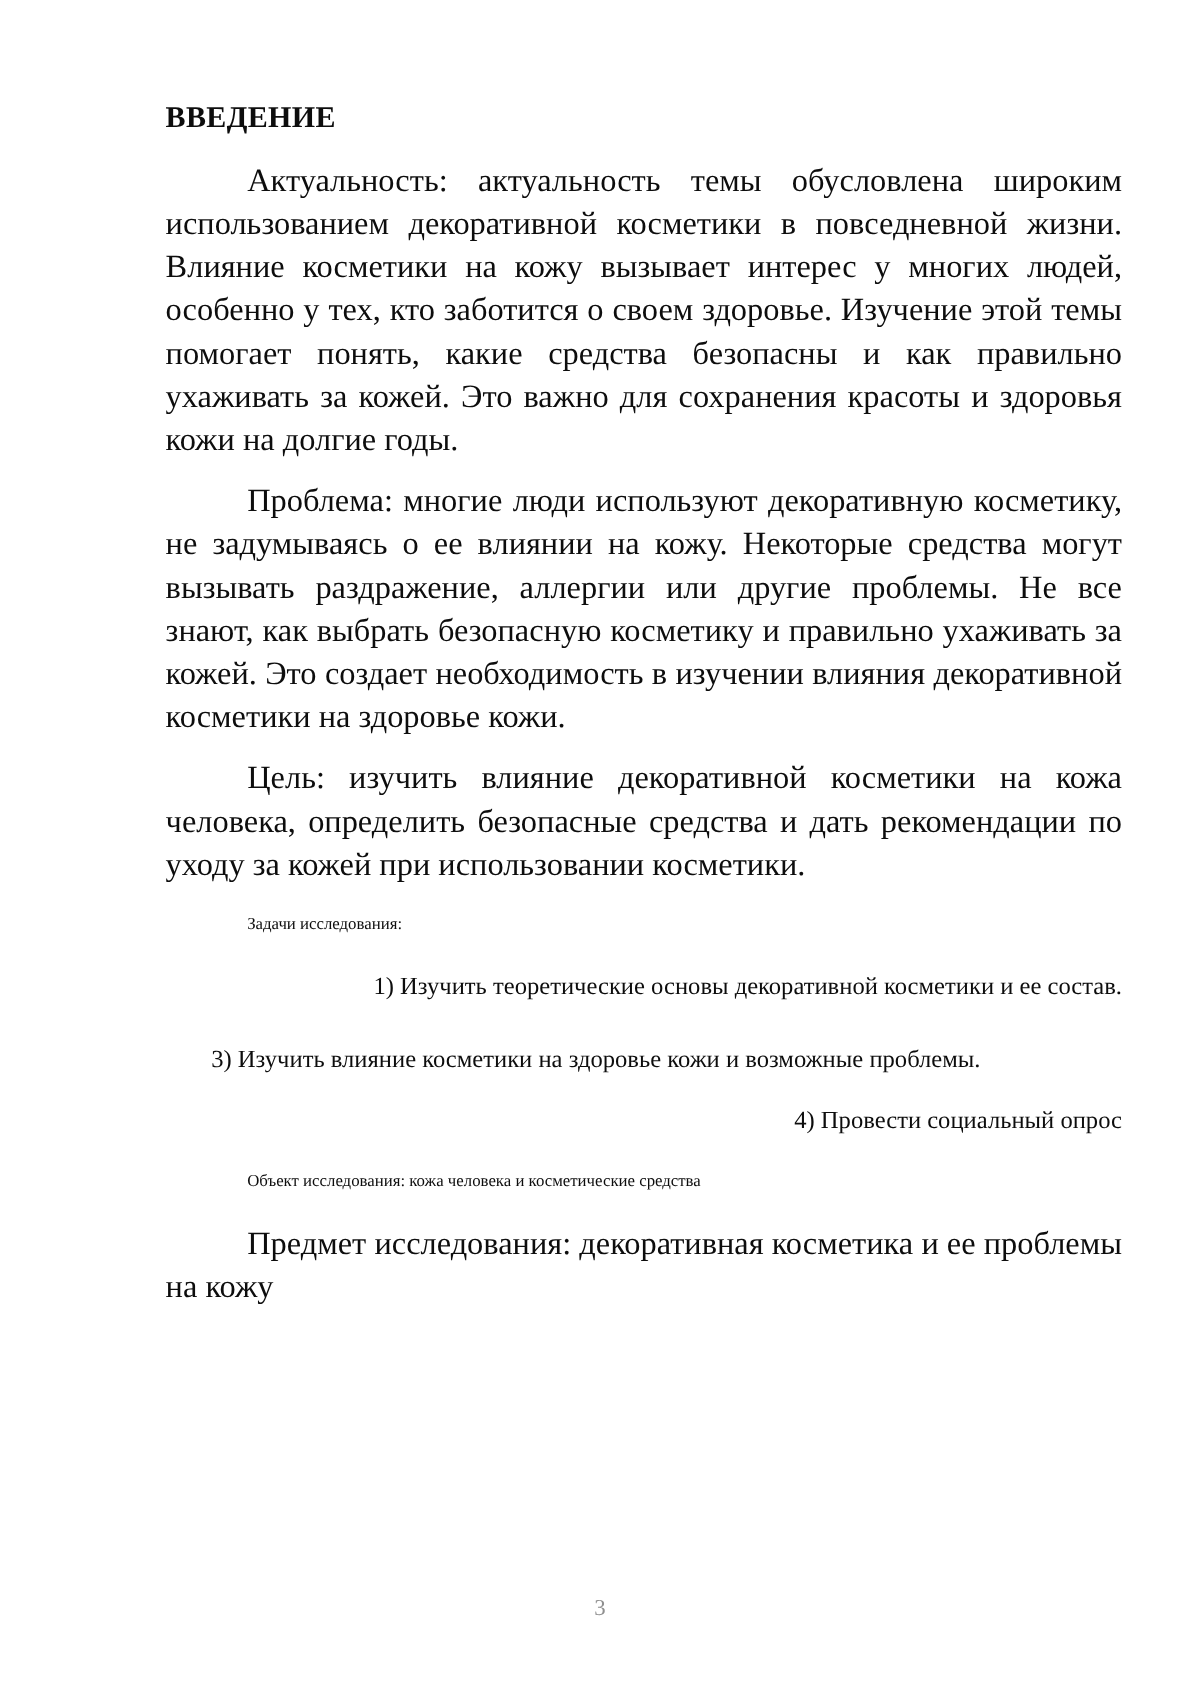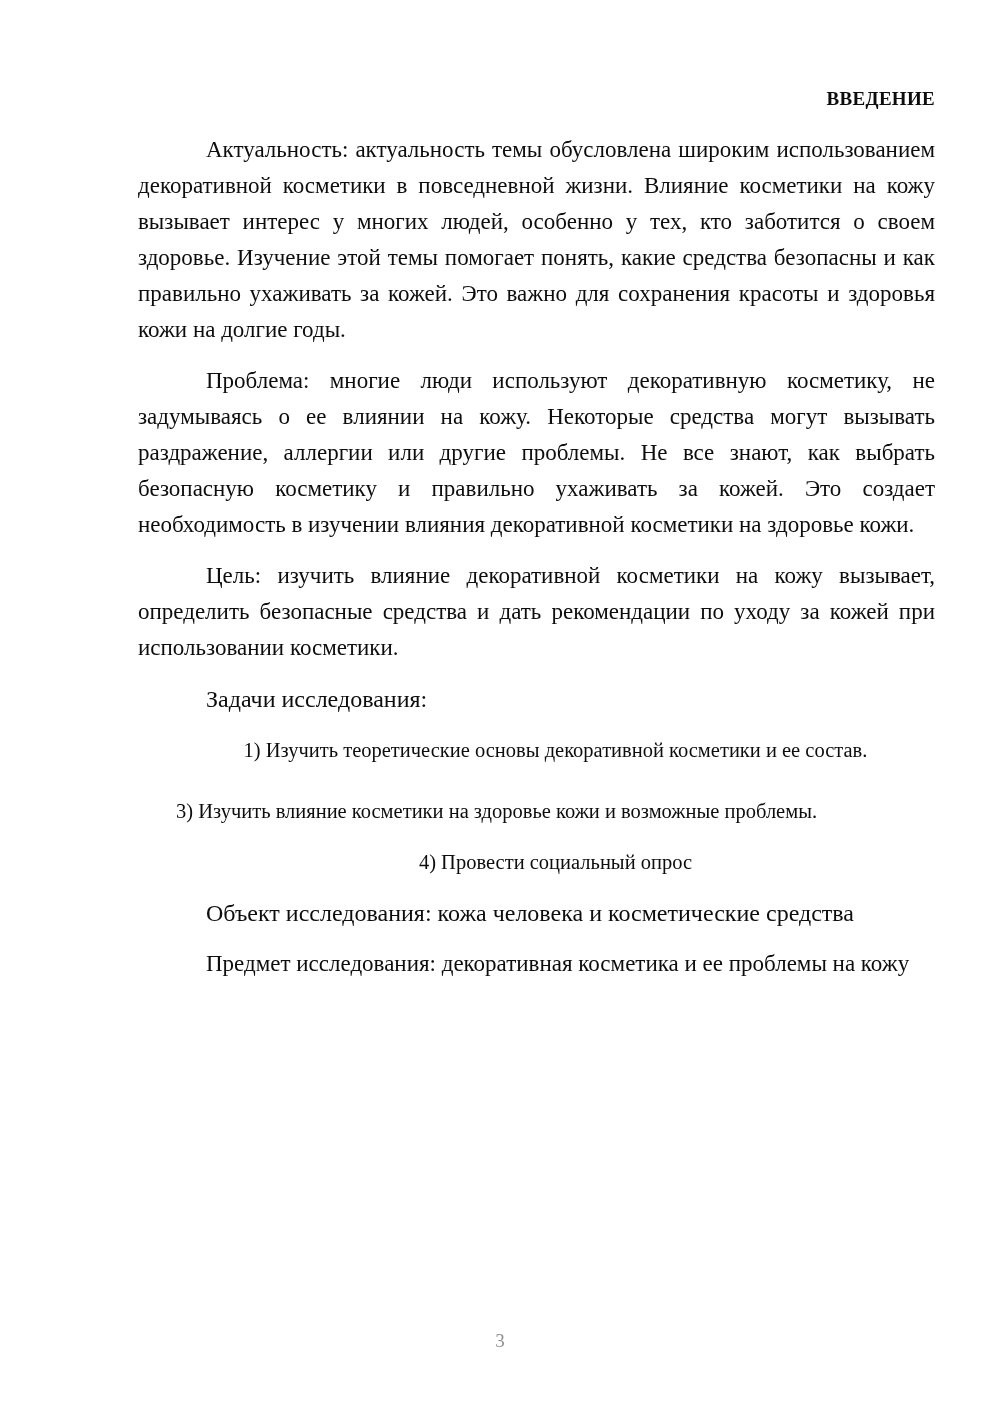--- a/index.html
+++ b/index.html
@@ -19,50 +19,50 @@
     box-sizing: border-box;
     overflow: hidden;
   }
   .content {
     position: absolute;
     left: 138px;
     top: 84px;
     width: 797px;
   }
   .doc-title {
-    font-size: 19px;
+    font-size: 25px;
     font-weight: bold;
-    text-align: right;
+    text-align: left;
     letter-spacing: 0.3px;
     line-height: 30px;
     margin: 0 0 18px 0;
   }
   .para {
-    font-size: 23px;
+    font-size: 27px;
     line-height: 36px;
     text-align: justify;
     text-justify: inter-word;
     text-indent: 68px;
     margin: 0 0 15px 0;
     hyphens: none;
   }
   .list-item {
     font-size: 20.5px;
     line-height: 36px;
     text-indent: 38px;
-    text-align: center;
+    text-align: right;
     margin: 0 0 15px 0;
   }
   .list-item.justified {
     text-align: justify;
     text-justify: inter-word;
     margin-top: 25px;
   }
   .label-line {
-    font-size: 24px;
+    font-size: 14px;
     line-height: 36px;
     text-indent: 68px;
     text-align: left;
     margin: 0 0 15px 0;
   }
   .page-number {
     position: absolute;
     left: 0;
     top: 1329px;
     width: 1000px;
@@ -78,21 +78,21 @@
 <div class="page">
 
   <div class="content">
 
     <h1 class="doc-title">ВВЕДЕНИЕ</h1>
 
     <p class="para">Актуальность: актуальность темы обусловлена широким использованием декоративной косметики в повседневной жизни. Влияние косметики на кожу вызывает интерес у многих людей, особенно у тех, кто заботится о своем здоровье. Изучение этой темы помогает понять, какие средства безопасны и как правильно ухаживать за кожей. Это важно для сохранения красоты и здоровья кожи на долгие годы.</p>
 
     <p class="para">Проблема: многие люди используют декоративную косметику, не задумываясь о ее влиянии на кожу. Некоторые средства могут вызывать раздражение, аллергии или другие проблемы. Не все знают, как выбрать безопасную косметику и правильно ухаживать за кожей. Это создает необходимость в изучении влияния декоративной косметики на здоровье кожи.</p>
 
-    <p class="para">Цель: изучить влияние декоративной косметики на кожу вызывает, определить безопасные средства и дать рекомендации по уходу за кожей при использовании косметики.</p>
+    <p class="para">Цель: изучить влияние декоративной косметики на кожа человека, определить безопасные средства и дать рекомендации по уходу за кожей при использовании косметики.</p>
 
     <p class="label-line">Задачи исследования:</p>
 
     <p class="list-item">1) Изучить теоретические основы декоративной косметики и ее состав.</p>
 
 
     <p class="list-item justified">3) Изучить влияние косметики на здоровье кожи и возможные проблемы.</p>
 
     <p class="list-item">4) Провести социальный опрос</p>
 

